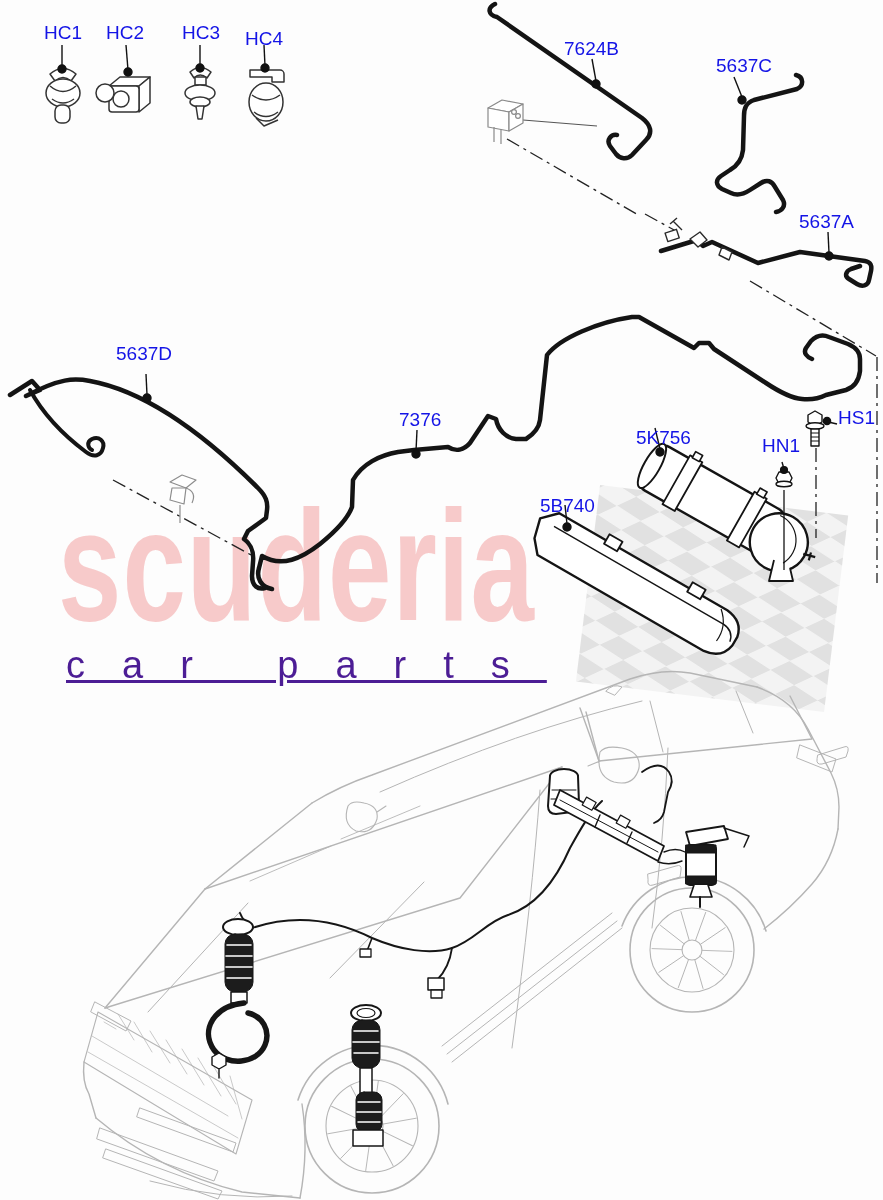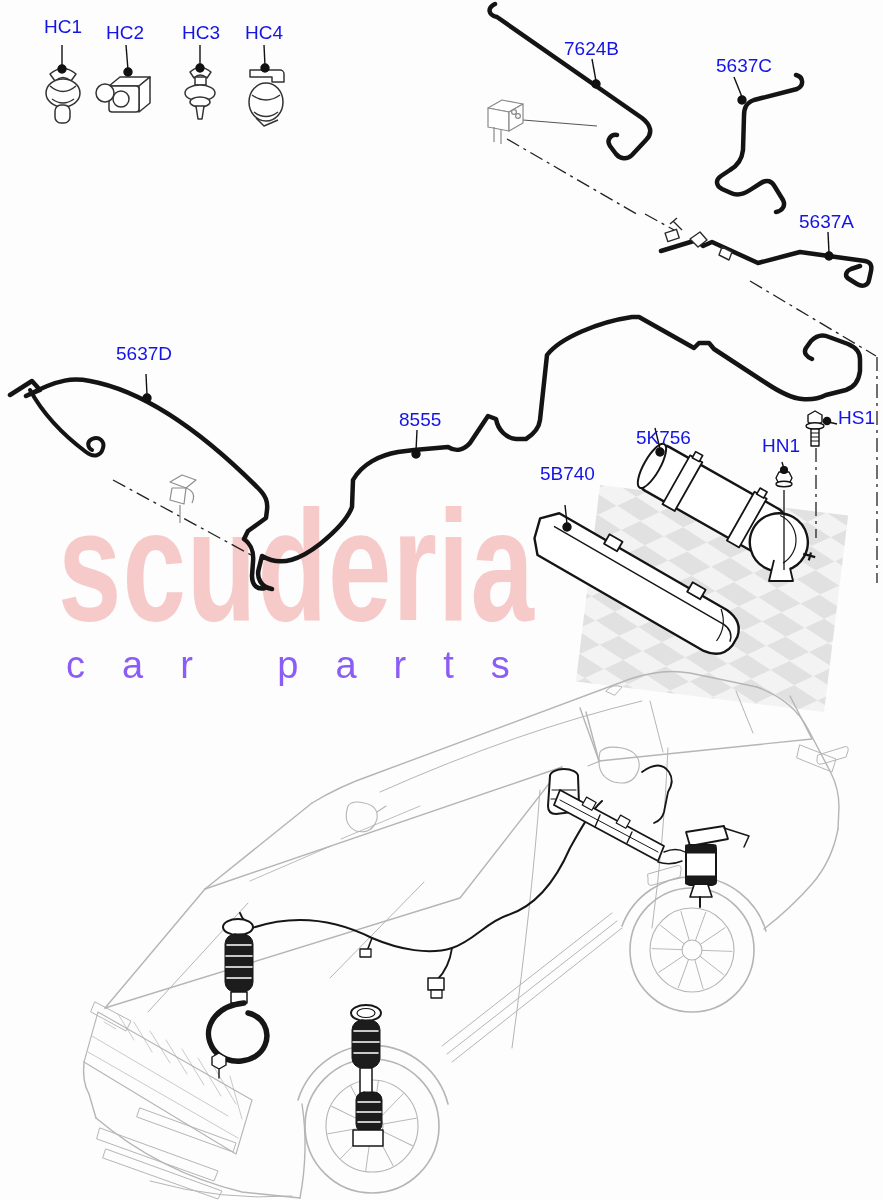--- a/index.html
+++ b/index.html
@@ -1,33 +1,33 @@
 <!DOCTYPE html>
 <html><head>
 <meta charset="utf-8">
 <style>
   html,body{margin:0;padding:0;background:#ffffff;}
   #stage{position:relative;width:883px;height:1200px;background:#fdfdfd;overflow:hidden;
          font-family:"Liberation Sans",sans-serif;}
   #artwork{position:absolute;left:0;top:0;z-index:2;}
   .lbl{position:absolute;z-index:3;font-size:19px;line-height:1;color:#1414e6;white-space:nowrap;}
   
-  #lbl-hc1{left:44px;top:17px}   #lbl-hc2{left:106px;top:23px}
-  #lbl-hc3{left:182px;top:23px}  #lbl-hc4{left:245px;top:23px}
+  #lbl-hc1{left:44px;top:23px}   #lbl-hc2{left:106px;top:23px}
+  #lbl-hc3{left:182px;top:23px}  #lbl-hc4{left:245px;top:29px}
   #lbl-5637b{left:564px;top:39px} #lbl-5637c{left:716px;top:56px}
   #lbl-5637a{left:799px;top:212px} #lbl-5637d{left:116px;top:344px}
   #lbl-8555{left:399px;top:410px}  #lbl-5k756{left:636px;top:428px}
-  #lbl-5b740{left:540px;top:464px} #lbl-hs1{left:838px;top:408px}
+  #lbl-5b740{left:540px;top:496px} #lbl-hs1{left:838px;top:408px}
   #lbl-hn1{left:762px;top:436px}
   
   #wm-brand{position:absolute;left:58px;top:488px;z-index:1;font-weight:bold;
             font-size:114px;letter-spacing:1px;line-height:1;color:#f7caca;
             transform:scaleY(1.38);transform-origin:left top;}
   #wm-tagline{position:absolute;left:66px;top:646px;z-index:1;font-size:38px;
-              letter-spacing:37px;line-height:1;color:#8b5cf6;}
+              letter-spacing:37px;line-height:1;color:#4c1d95;text-decoration:underline;}
 </style>
 </head>
 <body>
 
 <div id="stage">
 
   <div id="wm-brand">scuderia</div>
   <div id="wm-tagline">car parts</div>
 
   <svg id="artwork" width="883" height="1200" viewBox="0 0 883 1200">
@@ -320,19 +320,19 @@
   </svg>
 
   <div class="lbl" id="lbl-hc1">HC1</div>
   <div class="lbl" id="lbl-hc2">HC2</div>
   <div class="lbl" id="lbl-hc3">HC3</div>
   <div class="lbl" id="lbl-hc4">HC4</div>
   <div class="lbl" id="lbl-5637b">7624B</div>
   <div class="lbl" id="lbl-5637c">5637C</div>
   <div class="lbl" id="lbl-5637a">5637A</div>
   <div class="lbl" id="lbl-5637d">5637D</div>
-  <div class="lbl" id="lbl-8555">8555</div>
+  <div class="lbl" id="lbl-8555">7376</div>
   <div class="lbl" id="lbl-5k756">5K756</div>
   <div class="lbl" id="lbl-5b740">5B740</div>
   <div class="lbl" id="lbl-hs1">HS1</div>
   <div class="lbl" id="lbl-hn1">HN1</div>
 
 </div>
 
 </body></html>

